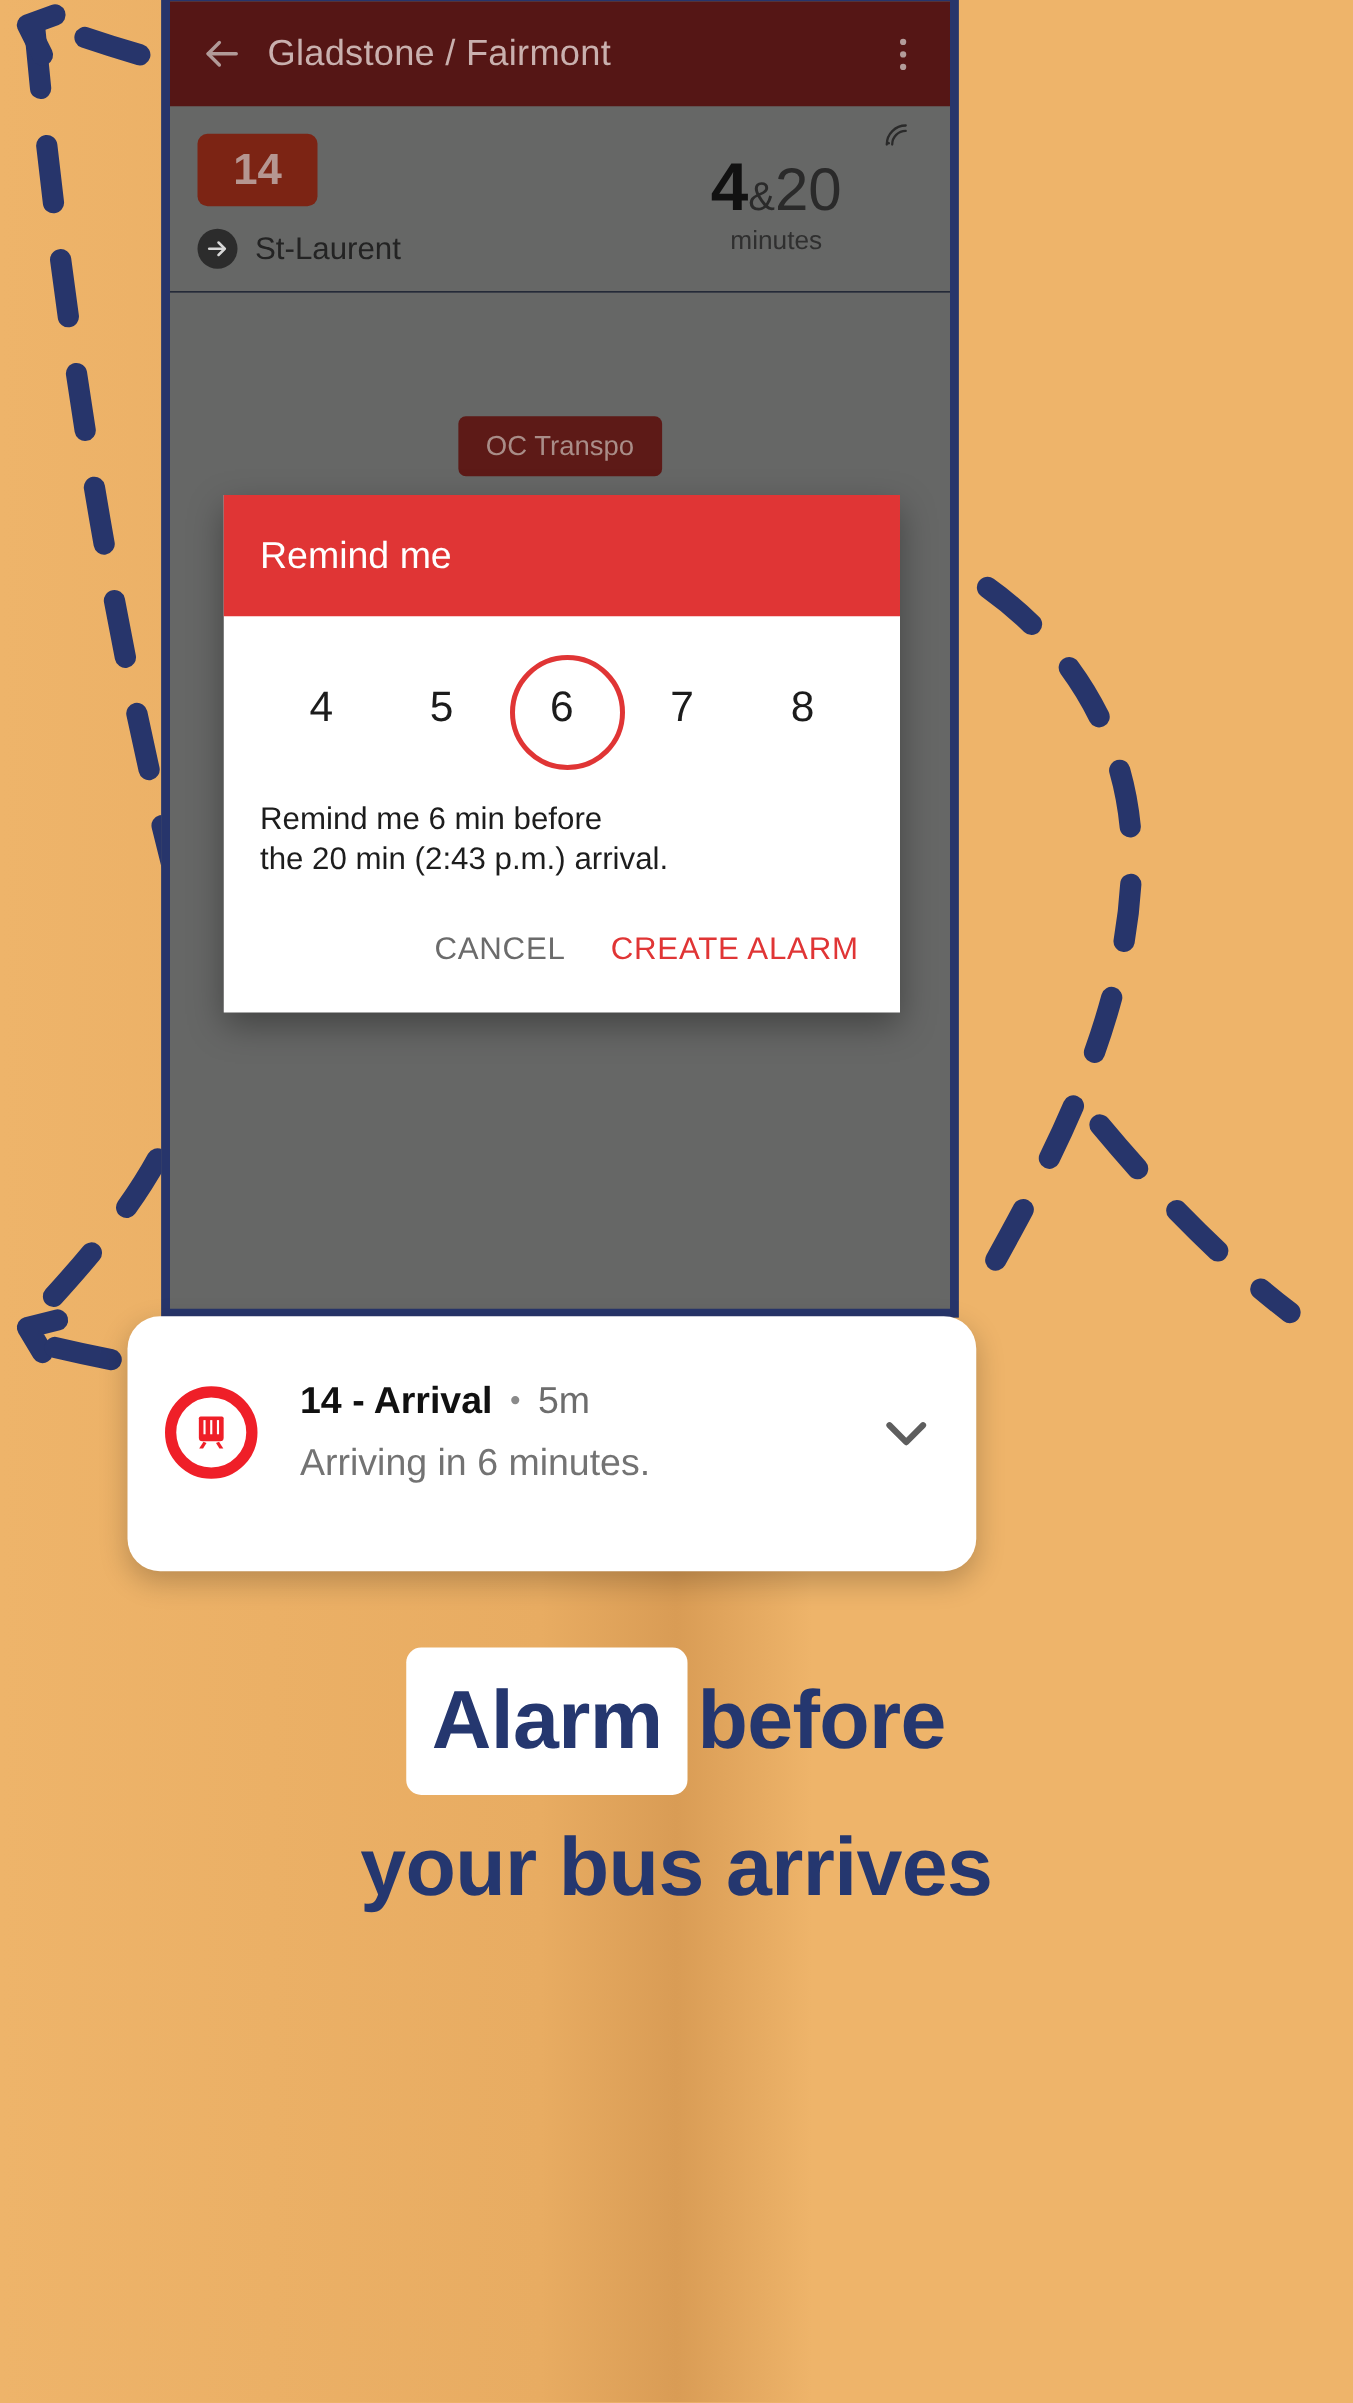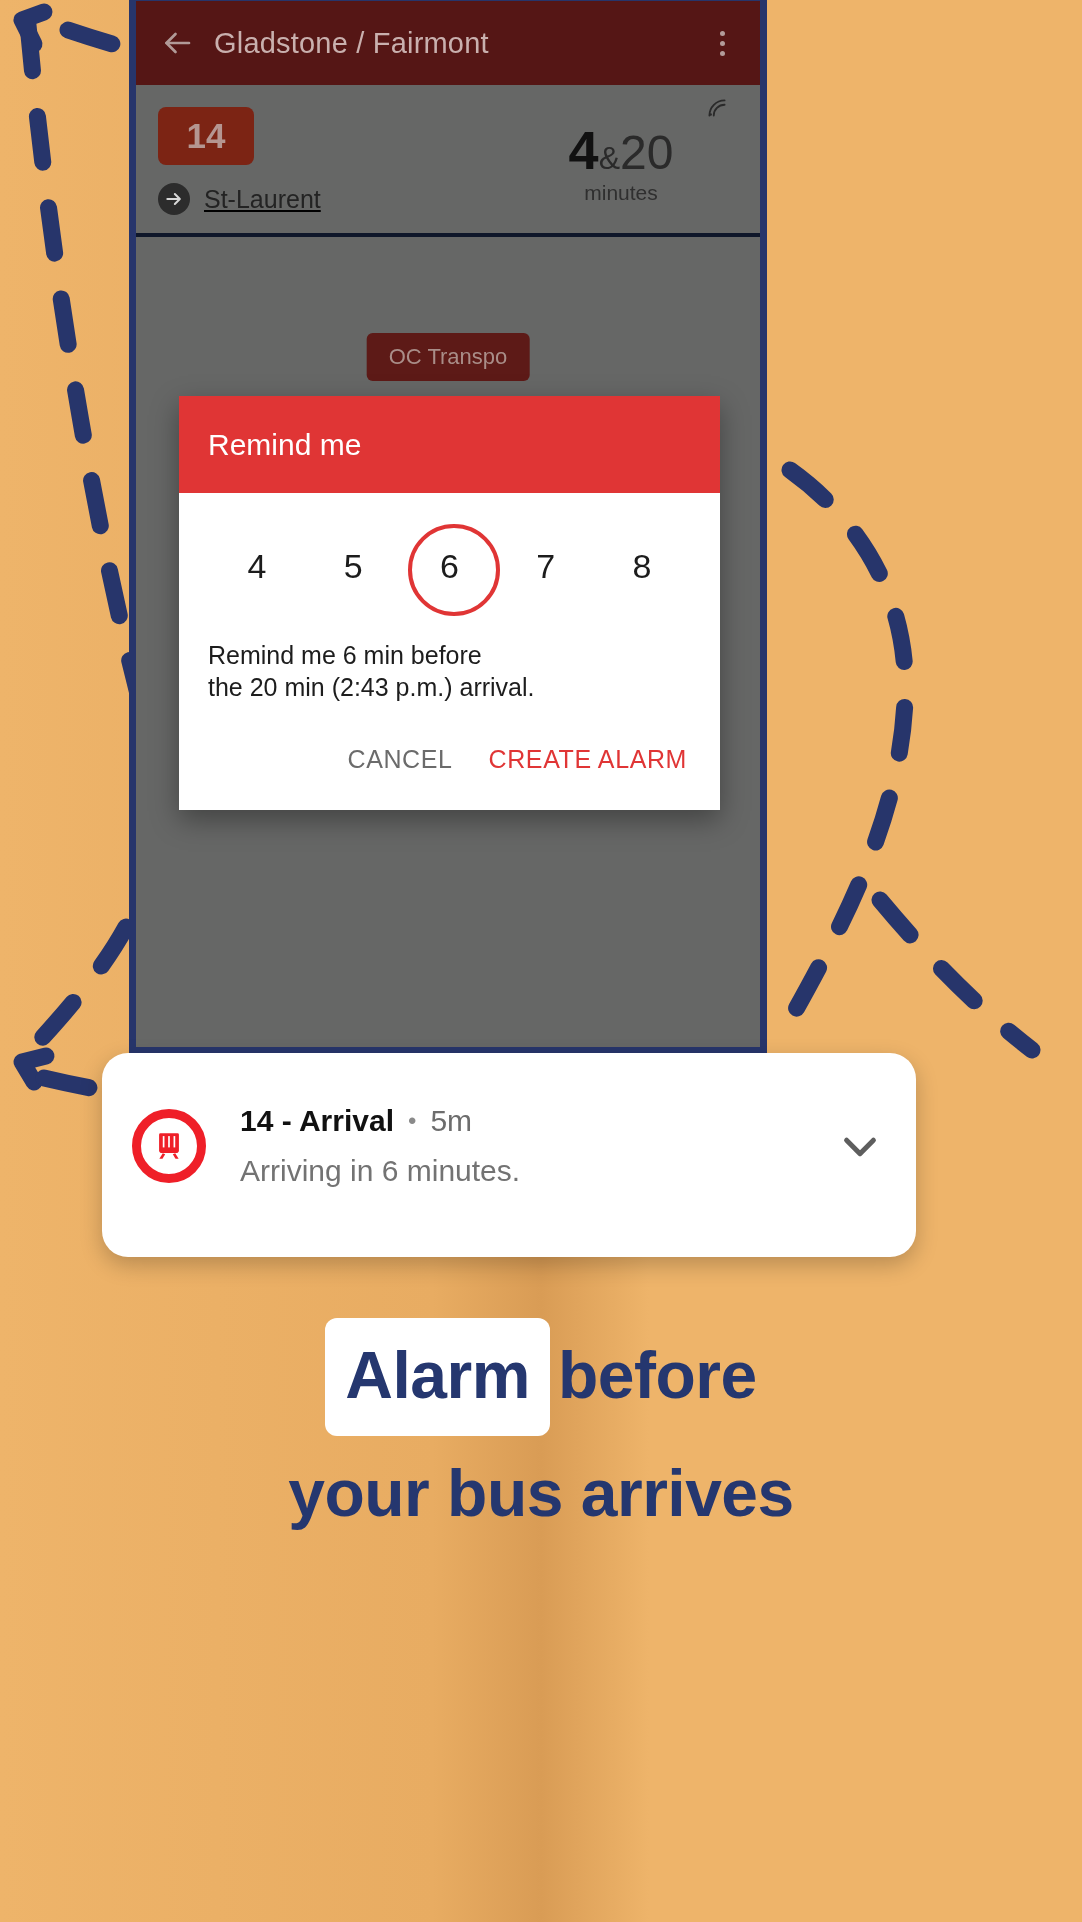--- a/index.html
+++ b/index.html
@@ -40,21 +40,21 @@
     margin-left: 14px;
     font-size: 29px;
     color: #c9b0ae;
     font-weight: 400;
     letter-spacing: .2px;
   }
   .appbar .kebab { margin-left: auto; width: 40px; height:46px; display:flex; flex-direction:column; align-items:center; justify-content:center; gap:5px; }
   .appbar .kebab i { display:block; width:5px; height:5px; border-radius:50%; background:#b39c9a; }
 
   
-  .stoprow { position: relative; padding: 22px 14px 18px 22px; border-bottom: 4px solid #0f172a; text-decoration: underline; }
+  .stoprow { position: relative; padding: 22px 14px 18px 22px; border-bottom: 1px solid #0f172a; }
   .routebadge {
     display:inline-flex; align-items:center; justify-content:center;
     min-width: 96px; height: 58px;
     background:#7c2414; border-radius: 8px;
     color:#b59691; font-size: 35px; font-weight: 700;
     padding: 0 14px;
   }
   .destrow { display:flex; align-items:center; gap: 14px; margin-top: 18px; }
   .dirdot {
     width: 32px; height: 32px; border-radius: 50%;
@@ -114,21 +114,21 @@
   .cblabel { font-size: 26px; color:#1d1d1d; }
   .dlg-actions { display:flex; justify-content:flex-end; align-items:center; gap: 36px; padding: 42px 4px 22px 0; }
   .act { font-size: 25px; letter-spacing: .6px; }
   .act.cancel { color:#6b6b6b; }
   .act.create { color:#e03535; }
 
   
   .notif {
     position:absolute;
     left: 102px; top: 1053px;
-    width: 814px; height: 204px;
+    width: 679px; height: 204px;
     background:#fff;
     border-radius: 26px;
     box-shadow: 0 8px 22px rgba(0,0,0,.22);
     display:flex; align-items:center;
     padding: 0 28px 18px 30px;
   }
   .notif-icon {
     width: 74px; height: 74px; border-radius: 50%;
     border: 9px solid #ef1f28; background:#fff;
     display:flex; align-items:center; justify-content:center;

